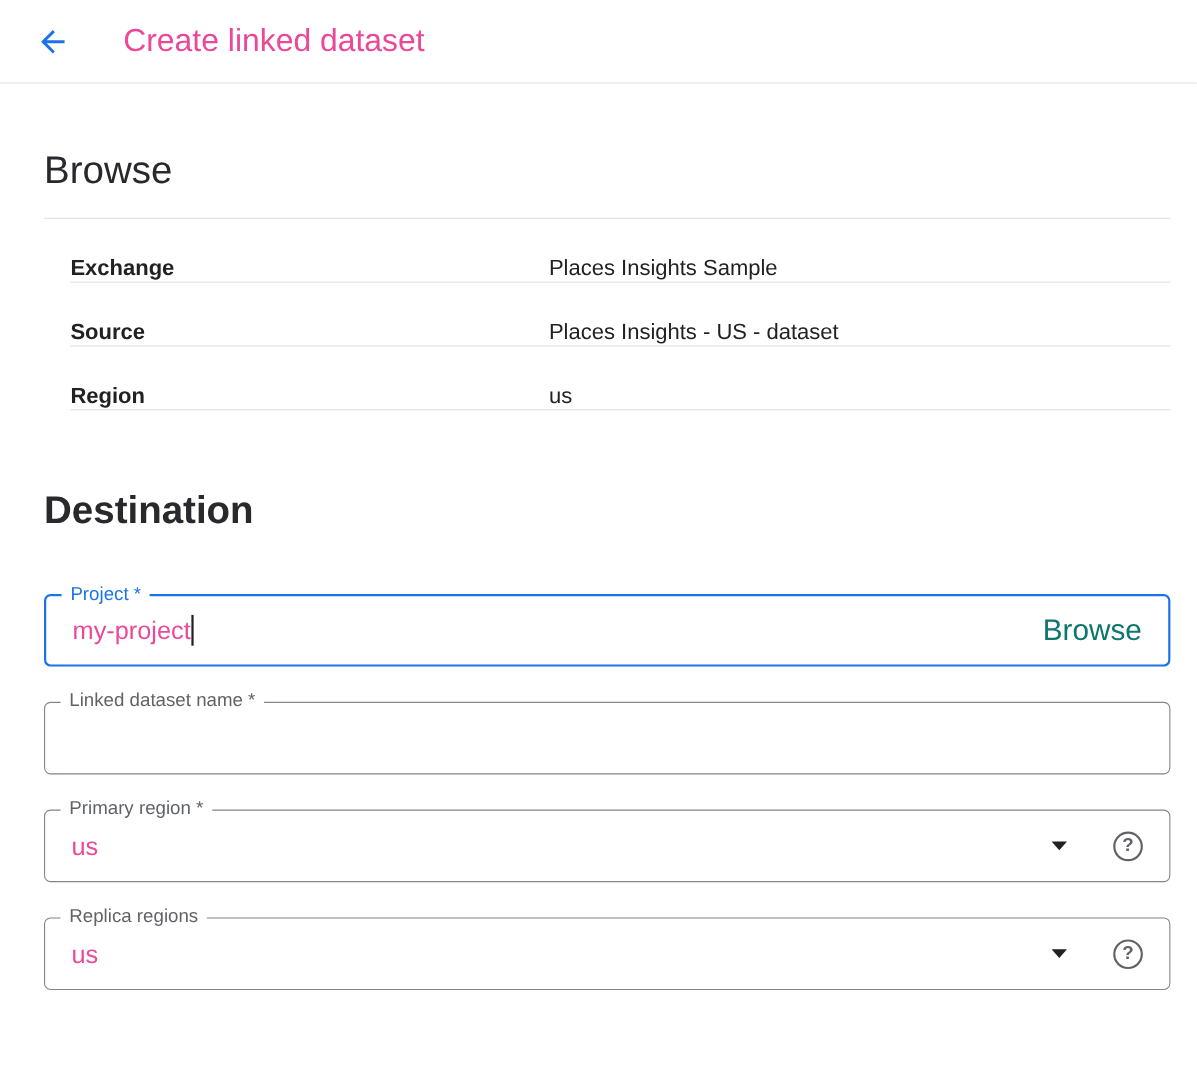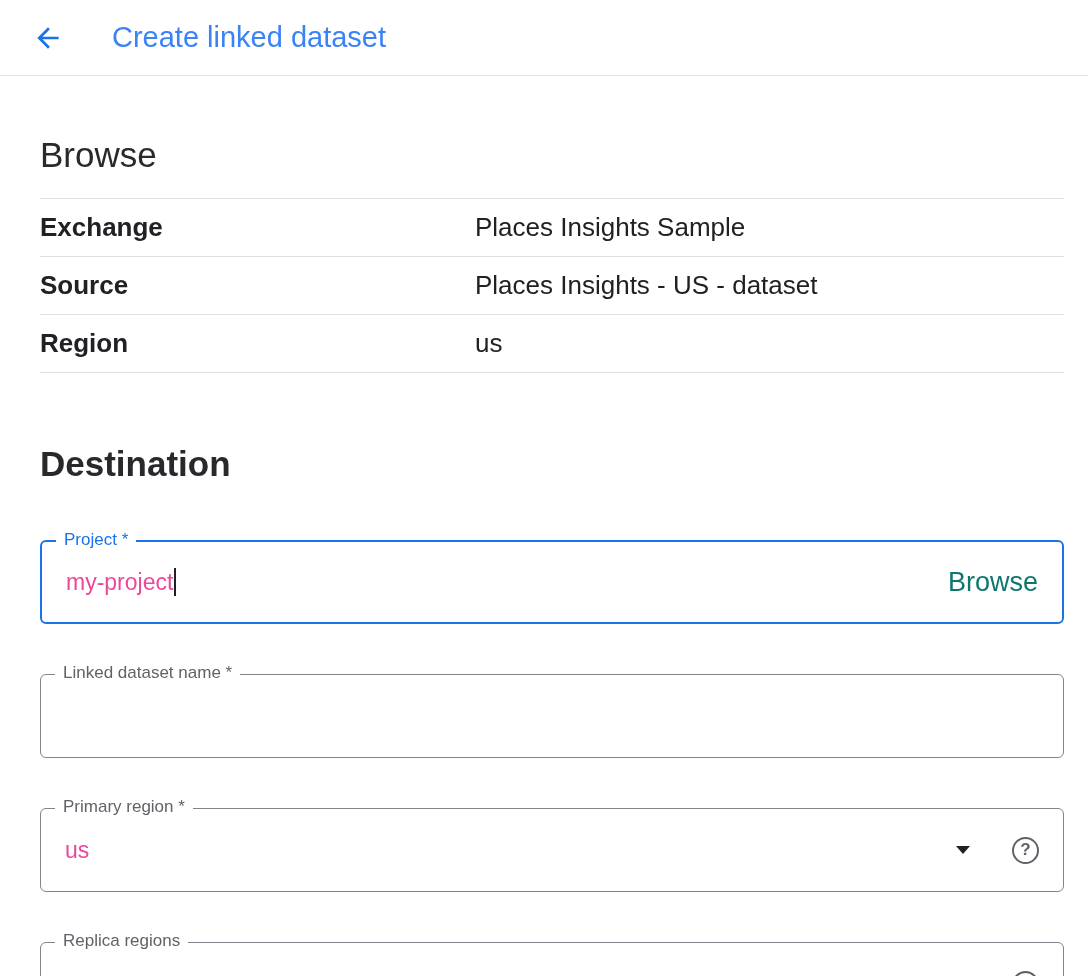--- a/index.html
+++ b/index.html
@@ -28,57 +28,58 @@
     align-items: center;
     justify-content: center;
     border-radius: 50%;
     cursor: pointer;
   }
   .back-btn svg { width: 32px; height: 32px; fill: #1a73e8; }
   .header-title {
     margin-left: 40px;
     font-size: 29px;
     font-weight: 400;
-    color: #3b82f6;
+    color: #ec4899;
   }
 
   
   .content { padding: 0 24px 0 40px; }
 
   .section-heading {
     font-size: 35px;
     font-weight: 400;
     color: #27292c;
     line-height: 1.2;
   }
   .heading-source { margin: 58px 0 22px 0; }
   .heading-destination { margin: 70px 0 55px 0; font-weight: bold; }
 
   
   .kv-table { border-top: 1px solid #e0e0e0; }
   .kv-row {
     display: flex;
-    align-items: center;
+    align-items: flex-end;
     height: 58px;
     border-bottom: 1px solid #e0e0e0;
-    font-size: 26px;
+    font-size: 20px;
+    margin-left: 24px;
   }
   .kv-label { width: 435px; font-weight: 700; color: #202124; }
   .kv-value { color: #202124; }
 
   
   .field {
     position: relative;
     border: 1px solid #80868b;
     border-radius: 6px;
-    height: 84px;
+    height: 66px;
     display: flex;
     align-items: center;
     padding: 0 24px;
-    margin-bottom: 50px;
+    margin-bottom: 32px;
     background: #fff;
     cursor: text;
   }
   .field-label {
     position: absolute;
     top: -12px;
     left: 14px;
     background: #ffffff;
     padding: 0 8px;
     font-size: 17px;

